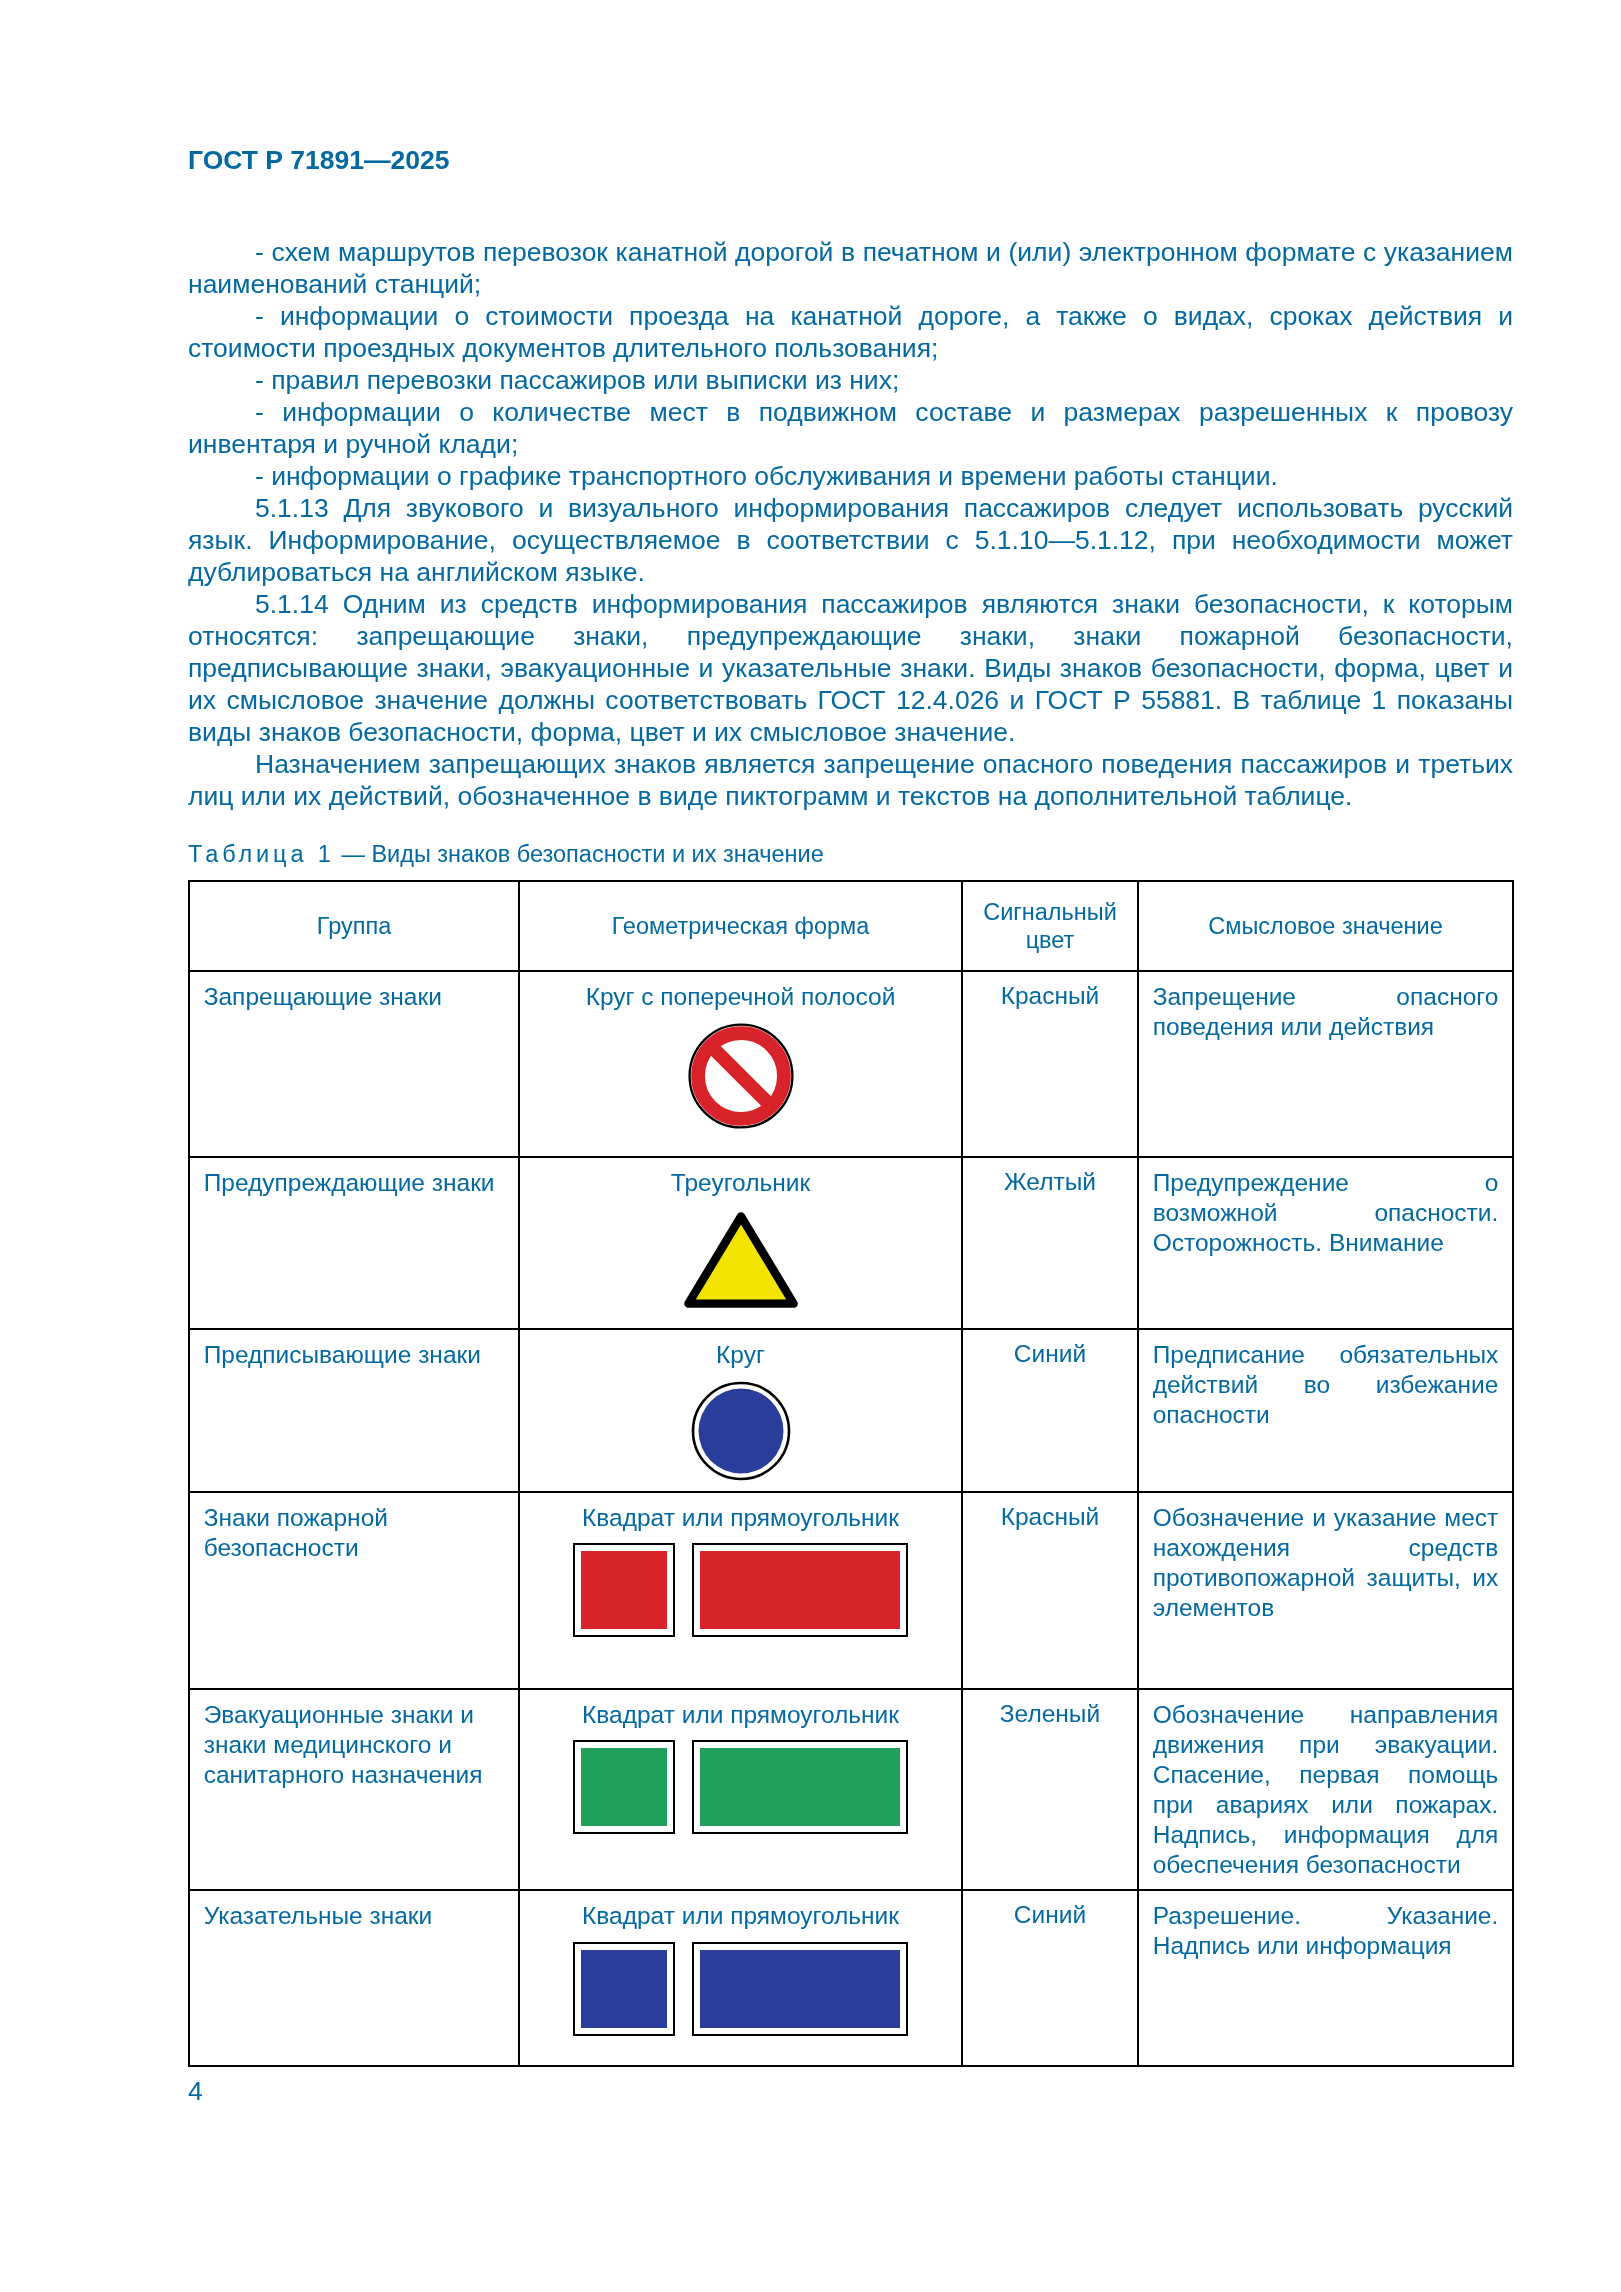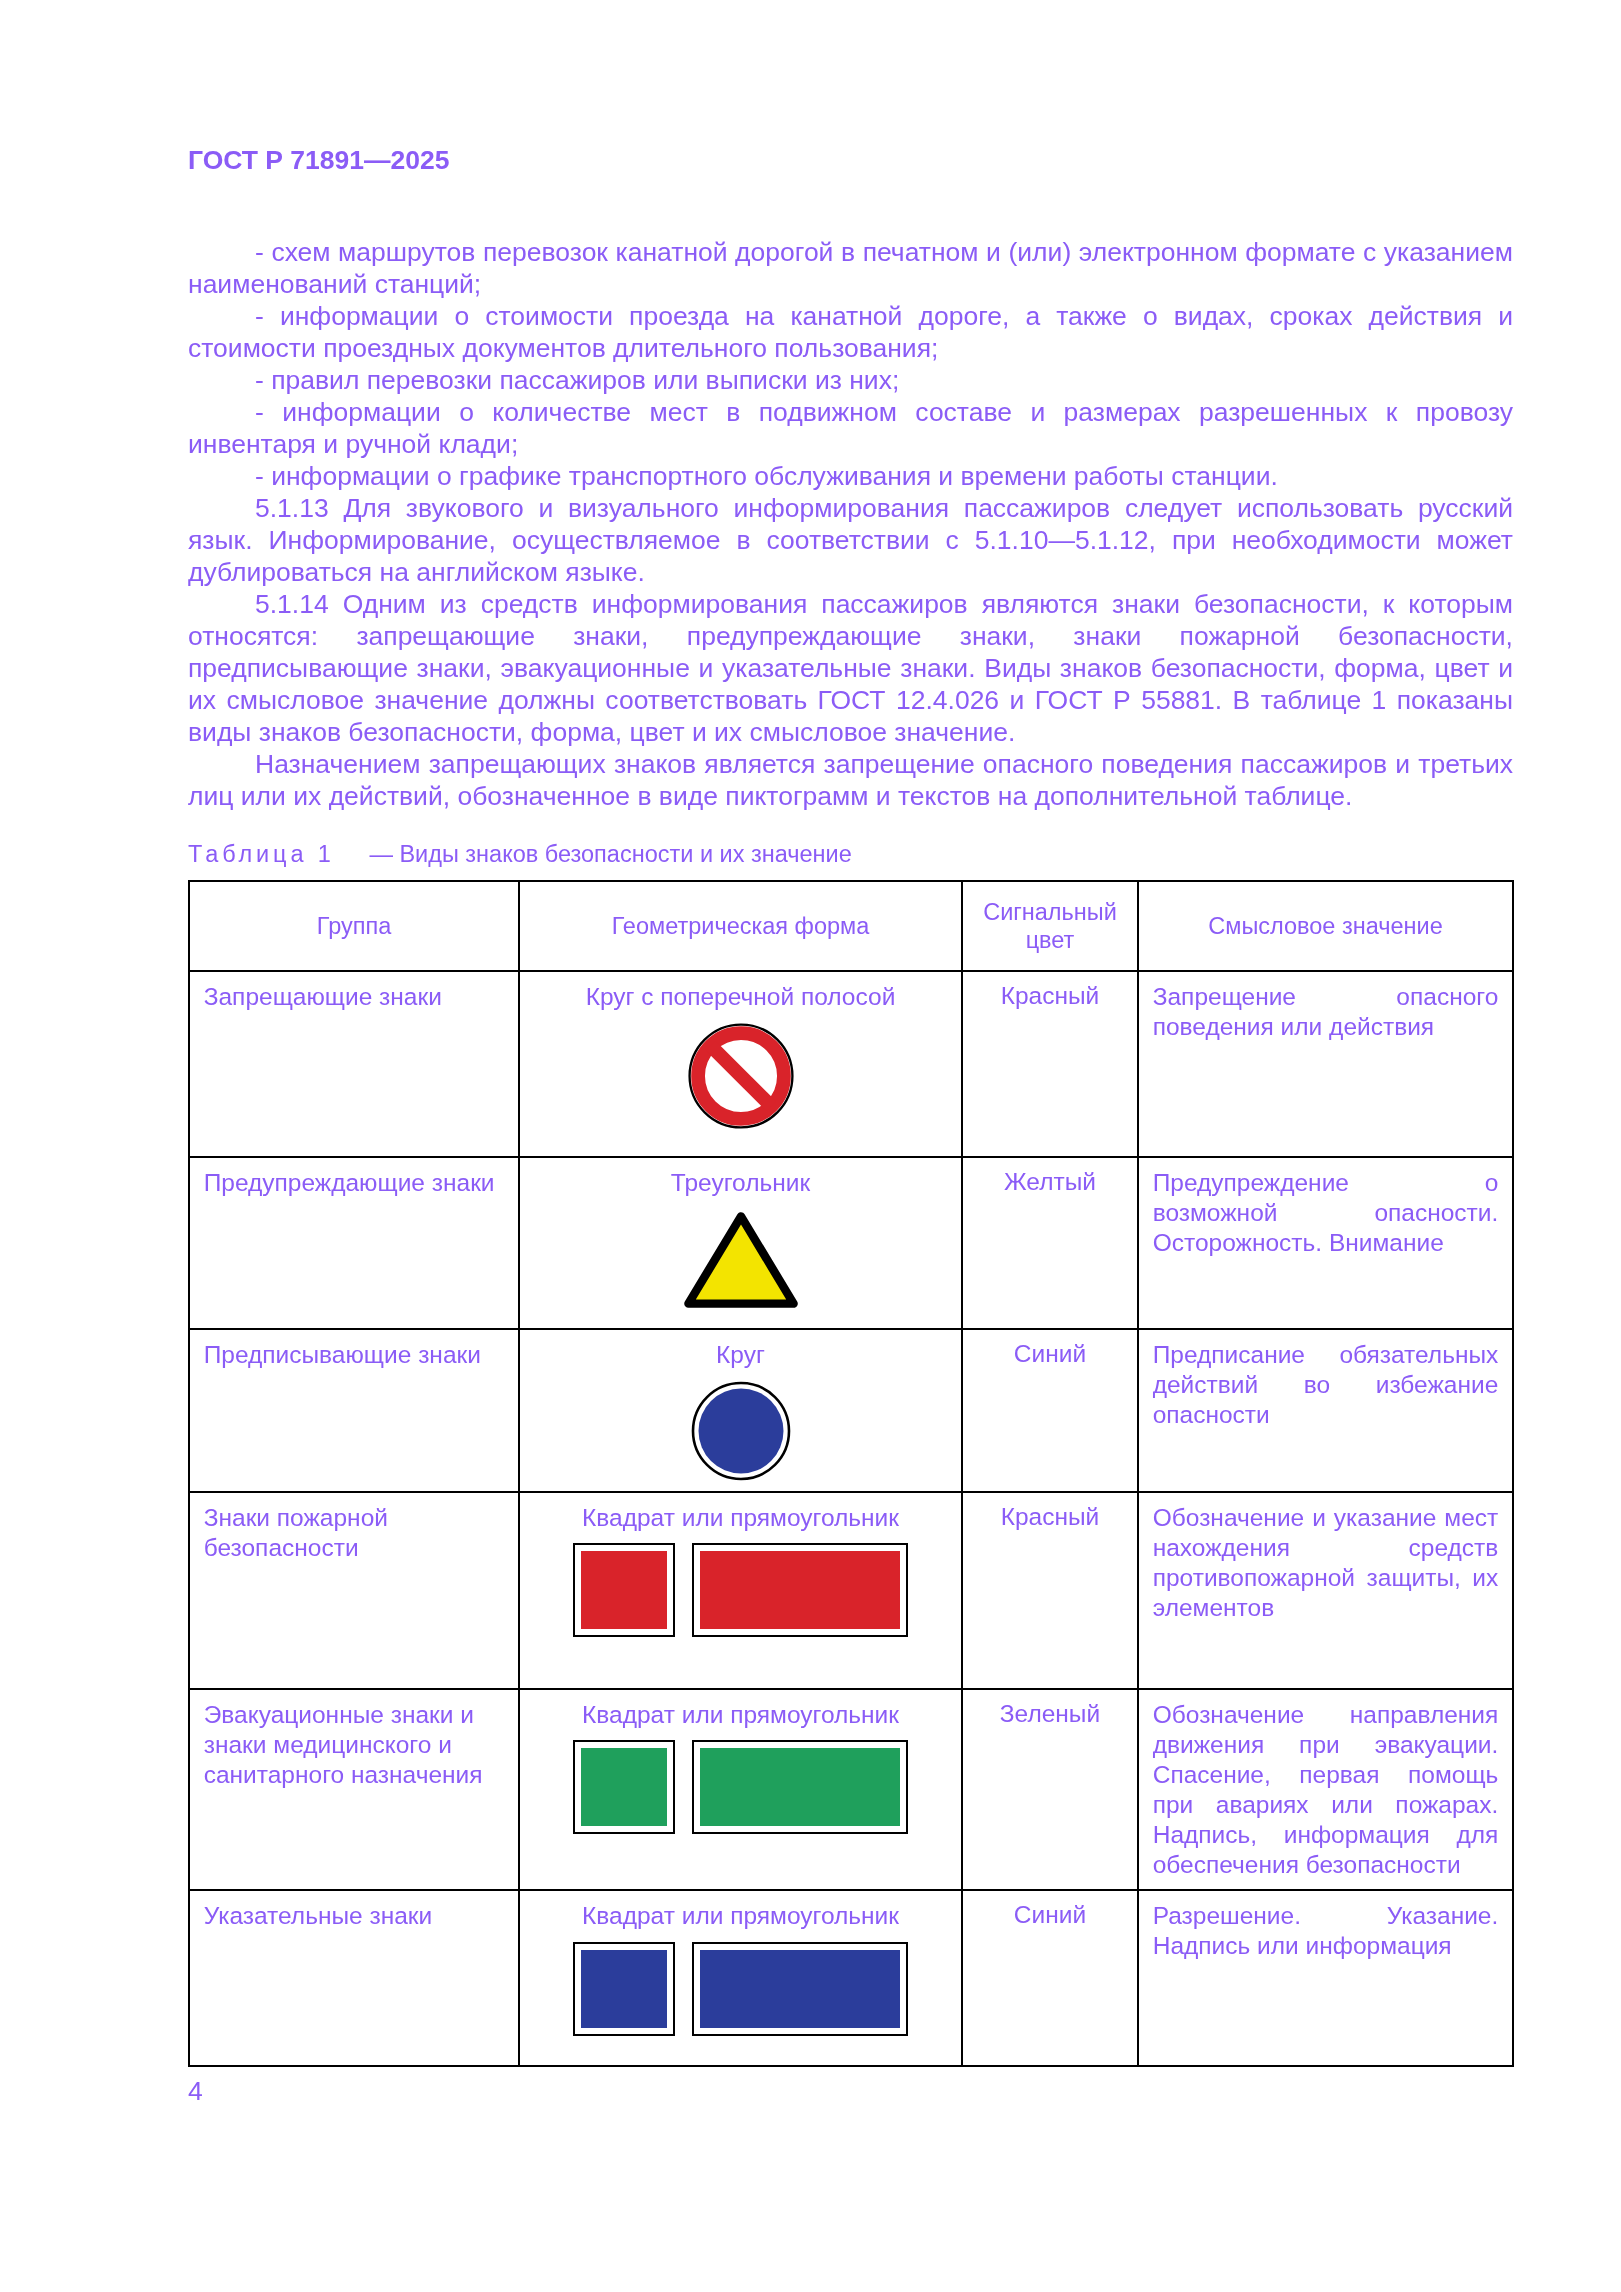--- a/index.html
+++ b/index.html
@@ -1,21 +1,21 @@
 <!DOCTYPE html>
 <html><head>
 <meta charset="utf-8">
 <style>
   html, body { margin: 0; padding: 0; background: #ffffff; }
   .page {
     position: relative;
     width: 1621px;
     height: 2293px;
     background: #ffffff;
-    color: #8b5cf6;
+    color: #0369a1;
     font-family: "Liberation Sans", "DejaVu Sans", sans-serif;
     overflow: hidden;
   }
   .doc-header {
     position: absolute;
     top: 145px;
     left: 188px;
     font-size: 26.5px;
     font-weight: bold;
   }
@@ -31,21 +31,21 @@
     line-height: 32px;
     text-align: justify;
     text-indent: 67px;
   }
   .table-caption {
     margin-top: 29px;
     margin-bottom: 11.8px;
     font-size: 23.5px;
   }
   .table-caption .cap-label { letter-spacing: 3.9px; }
-  .table-caption .cap-rest { letter-spacing: 0; margin-left: 28px; }
+  .table-caption .cap-rest { letter-spacing: 0; }
 
   table.gost {
     border-collapse: collapse;
     width: 1325px;
     table-layout: fixed;
   }
   table.gost th, table.gost td {
     border: 2px solid #000;
     padding: 9.8px 13.7px;
     font-weight: normal;

